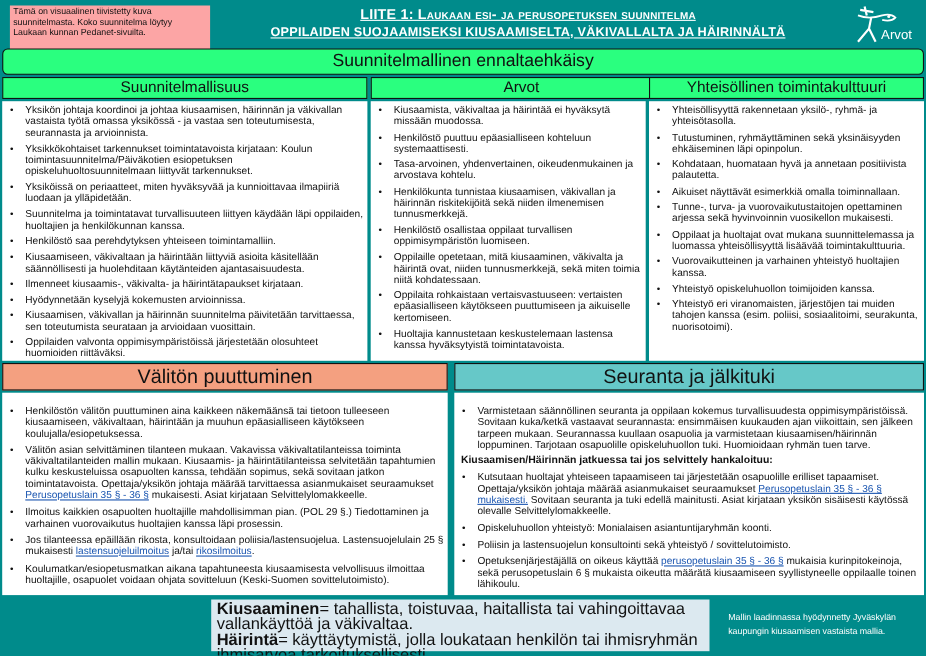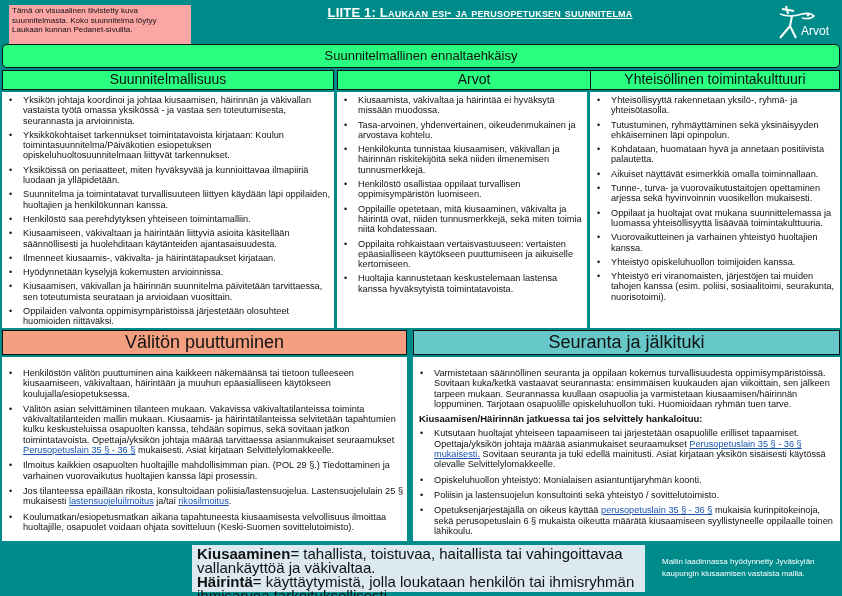--- a/index.html
+++ b/index.html
@@ -24,21 +24,21 @@
   .logo {
     position: absolute; left: 772px; top: 2px; width: 66px; height: 38px; color: #fff;
   }
   .logo svg { position: absolute; left: 0; top: 0; }
   .logo .logo-text {
     position: absolute; left: 29px; top: 22px; font-size: 12px; color: #fff;
   }
   .banner {
     position: absolute; left: 2px; top: 44px; width: 838px; height: 24px;
     background: #2aff7f; border: 1.5px solid #111; border-radius: 5px;
-    text-align: center; font-size: 13px; line-height: 21px;
+    text-align: center; font-size: 16px; line-height: 21px;
   }
   .col-header {
     position: absolute; top: 70px; height: 20px; background: #2aff7f;
     border: 1.5px solid #111; text-align: center; font-size: 14px; line-height: 17px;
   }
   .col-body {
     position: absolute; top: 92px; background: #fff;
     font-size: 9.2px; line-height: 10.3px; padding: 3px 4px 0 4px;
   }
   ul.bullets { list-style: none; }
@@ -67,20 +67,21 @@
     font-size: 8px; line-height: 12px;
   }
 </style>
 </head>
 <body>
 
 <div class="note-box">Tämä on visuaalinen tiivistetty kuva suunnitelmasta. Koko suunnitelma löytyy Laukaan kunnan Pedanet-sivuilta.</div>
 
 <div class="title">
   <div class="t1">LIITE 1:  Laukaan esi- ja perusopetuksen suunnitelma</div>
+  <div class="t2">OPPILAIDEN SUOJAAMISEKSI KIUSAAMISELTA, VÄKIVALLALTA JA HÄIRINNÄLTÄ</div>
 </div>
 
 <div class="logo">
   <svg width="66" height="38" viewBox="0 0 66 38">
     <path d="M14 4 L16 12 M10 7 L22 9" stroke="#fff" stroke-width="2" fill="none"></path>
     <path d="M8 12 Q18 16 30 12 Q38 10 42 14 Q38 18 30 16" stroke="#fff" stroke-width="1.6" fill="none"></path>
     <path d="M20 14 L18 24 L8 36 M18 24 L24 36" stroke="#fff" stroke-width="2" fill="none"></path>
     <circle cx="36" cy="13" r="1.4" fill="#fff"></circle>
   </svg>
   <span class="logo-text">Arvot</span>
@@ -103,20 +104,21 @@
     <li>Ilmenneet kiusaamis-, väkivalta- ja häirintätapaukset kirjataan.</li>
     <li>Hyödynnetään kyselyjä kokemusten arvioinnissa.</li>
     <li>Kiusaamisen, väkivallan ja häirinnän suunnitelma päivitetään tarvittaessa, sen toteutumista seurataan ja arvioidaan vuosittain.</li>
     <li>Oppilaiden valvonta oppimisympäristöissä järjestetään olosuhteet huomioiden riittäväksi.</li>
   </ul>
 </div>
 
 <div class="col-body" style="left:337px; width:250px; height:236px;">
   <ul class="bullets">
     <li>Kiusaamista, väkivaltaa ja häirintää ei hyväksytä missään muodossa.</li>
+    <li>Henkilöstö puuttuu epäasialliseen kohteluun systemaattisesti.</li>
     <li>Tasa-arvoinen, yhdenvertainen, oikeudenmukainen ja arvostava kohtelu.</li>
     <li>Henkilökunta tunnistaa kiusaamisen, väkivallan ja häirinnän riskitekijöitä sekä niiden ilmenemisen tunnusmerkkejä.</li>
     <li>Henkilöstö osallistaa oppilaat turvallisen oppimisympäristön luomiseen.</li>
     <li>Oppilaille opetetaan, mitä kiusaaminen, väkivalta ja häirintä ovat, niiden tunnusmerkkejä, sekä miten toimia niitä kohdatessaan.</li>
     <li>Oppilaita rohkaistaan vertaisvastuuseen: vertaisten epäasialliseen käytökseen puuttumiseen ja aikuiselle kertomiseen.</li>
     <li>Huoltajia kannustetaan keskustelemaan lastensa kanssa hyväksytyistä toimintatavoista.</li>
   </ul>
 </div>
 
 <div class="col-body" style="left:590px; width:250px; height:236px;">

